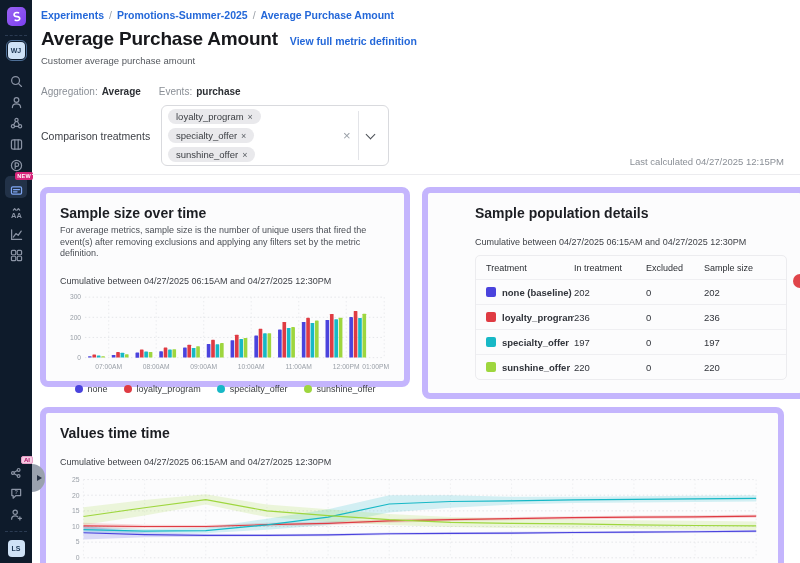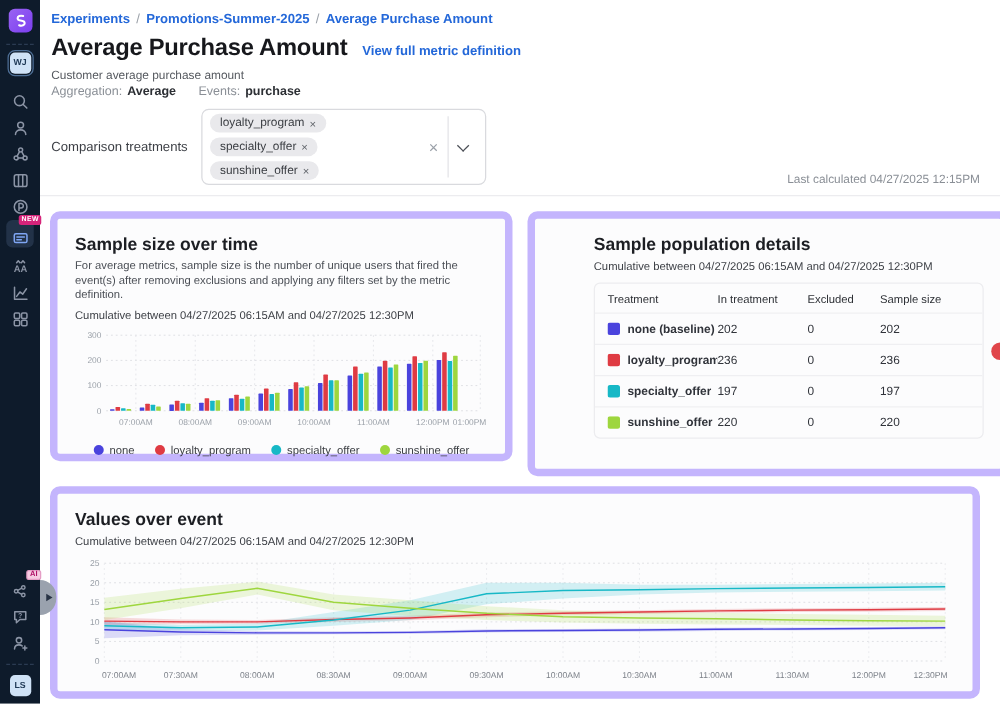--- a/index.html
+++ b/index.html
@@ -29,21 +29,21 @@
   
   .main { flex:1; display:flex; flex-direction:column; min-width:0; }
   .page-header { padding:9px 16px 8px 9px; border-bottom:1px solid #ececef; position:relative; flex-shrink:0; }
   .breadcrumb { font-size:10.5px; font-weight:bold; color:#2468d9; display:flex; gap:5px; align-items:center; }
   .breadcrumb .sep { color:#9aa0a8; font-weight:normal; }
   .breadcrumb a { color:#2468d9; text-decoration:none; cursor:pointer; }
   .title-row { display:flex; align-items:baseline; gap:12px; margin-top:7px; }
   .page-title { font-size:19px; font-weight:bold; color:#17181c; letter-spacing:-.2px; }
   .metric-link { font-size:10.5px; font-weight:bold; color:#2468d9; cursor:pointer; }
   .subtitle { font-size:9.5px; color:#55595f; margin-top:5px; }
-  .agg-row { font-size:10px; color:#8a8f96; margin-top:2px; display:flex; gap:18px; }
+  .agg-row { font-size:10px; color:#8a8f96; margin-top:20px; display:flex; gap:18px; }
   .agg-row b { color:#2c2f34; margin-left:4px; }
   .cmp-row { display:flex; align-items:center; margin-top:8px; }
   .cmp-label { font-size:10.5px; color:#3c3f45; width:120px; }
   .multiselect { display:flex; align-items:center; border:1px solid #d9dade; border-radius:6px; padding:3px 6px 3px 6px; background:#fff; min-height:34px; }
   .chips { display:flex; flex-wrap:wrap; gap:4px; width:168px; }
   .chip { background:#e9e9ec; border-radius:10px; font-size:9.5px; color:#3a3d42; padding:2px 8px; display:flex; align-items:center; gap:4px; cursor:pointer; white-space:nowrap; }
   .chip .x { color:#5c6066; font-size:9px; cursor:pointer; }
   .clear-x { color:#9aa0a8; font-size:13px; padding:0 7px; cursor:pointer; }
   .ms-div { width:1px; align-self:stretch; background:#e3e4e8; margin:2px 0; }
   .chev { width:7px; height:7px; border-right:1.6px solid #4a4e55; border-bottom:1.6px solid #4a4e55; transform:rotate(45deg); margin:0 8px 3px 8px; cursor:pointer; }
@@ -51,21 +51,21 @@
 
   .content { flex:1; background:#fff; padding:12px 16px 0 8px; overflow:hidden; }
   .card { background:#fcfcfd; border:6px solid #c4b5fd; border-radius:8px; padding:12px 14px; }
   .row1 { display:flex; gap:12px; }
   .card-samplesize { width:370px; height:200px; flex-shrink:0; }
   .card-population { flex:1; height:212px;padding-left:47px; }
   .card-values { margin-top:8px; height:170px; }
   .card-dispersion { margin-top:8px; height:70px; }
   .card-title { font-size:14px; font-weight:bold; color:#1c1e23; }
   .card-desc { font-size:9px; color:#4b4f56; line-height:1.3; margin-top:4px; width:330px; }
-  .card-cum { font-size:9px; color:#3c3f45; margin-top:5px; }
+  .card-cum { font-size:9px; color:#3c3f45; margin-top:16px; }
 
   .legend { display:flex; justify-content:center; gap:16px; margin-top:2px; }
   .legend-item { display:flex; align-items:center; gap:5px; font-size:9px; color:#3a3d42; }
   .legend-dot { width:8px; height:8px; border-radius:50%; }
 
   svg.chart { display:block; width:100%; }
   #bar-chart { margin-top:5px; }
   #line-chart { margin-top:4px; }
 
   
@@ -378,21 +378,21 @@
               <span class="t-cell">220</span>
               <span class="t-cell">0</span>
               <span class="t-cell">220</span>
               <span class="t-cell">220</span>
             </div>
           </div>
         </div>
       </div>
 
       <div class="card card-values">
-        <div class="card-title">Values over event</div>
+        <div class="card-title">Values time time</div>
         <div class="card-cum">Cumulative between 04/27/2025 06:15AM and 04/27/2025 12:30PM</div>
         <svg id="line-chart" class="chart" viewBox="0 0 720 112" width="716" height="111">
             <line x1="24" y1="88" x2="712" y2="88" stroke="#dedfe3" stroke-width="0.8" stroke-dasharray="1.5 2.5"></line>
             <text x="20" y="90.4" text-anchor="end" font-size="7" fill="#9aa0a8">0</text>
             <line x1="24" y1="72" x2="712" y2="72" stroke="#dedfe3" stroke-width="0.8" stroke-dasharray="1.5 2.5"></line>
             <text x="20" y="74.4" text-anchor="end" font-size="7" fill="#9aa0a8">5</text>
             <line x1="24" y1="56" x2="712" y2="56" stroke="#dedfe3" stroke-width="0.8" stroke-dasharray="1.5 2.5"></line>
             <text x="20" y="58.4" text-anchor="end" font-size="7" fill="#9aa0a8">10</text>
             <line x1="24" y1="40" x2="712" y2="40" stroke="#dedfe3" stroke-width="0.8" stroke-dasharray="1.5 2.5"></line>
             <text x="20" y="42.4" text-anchor="end" font-size="7" fill="#9aa0a8">15</text>

